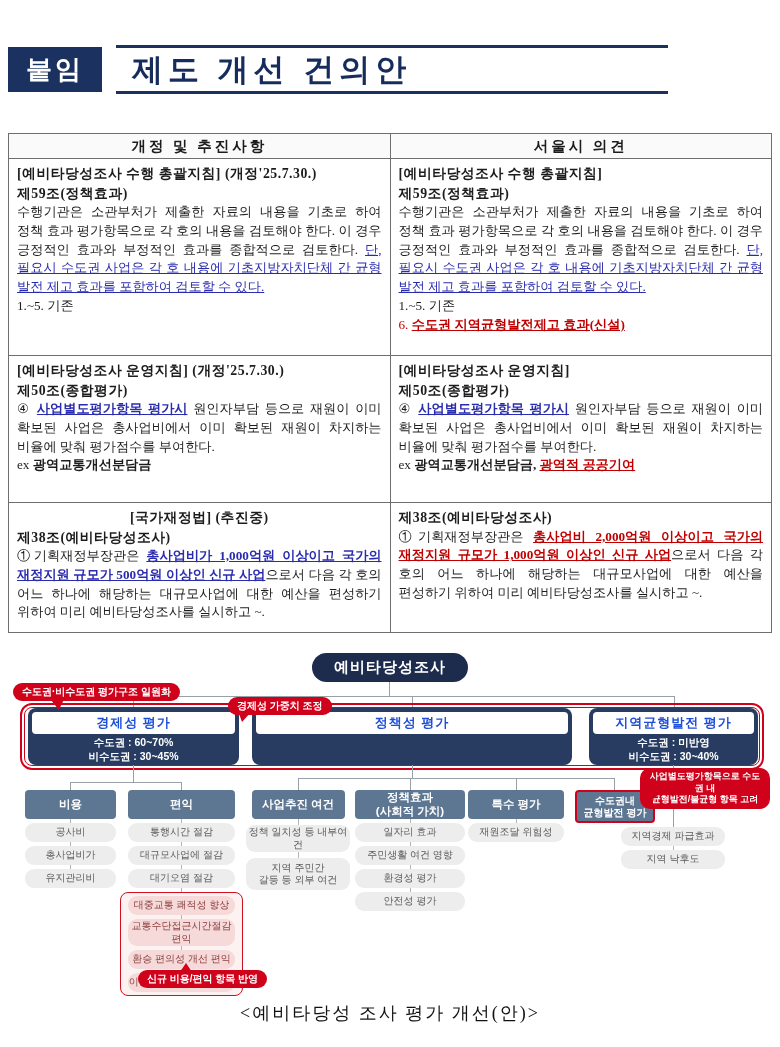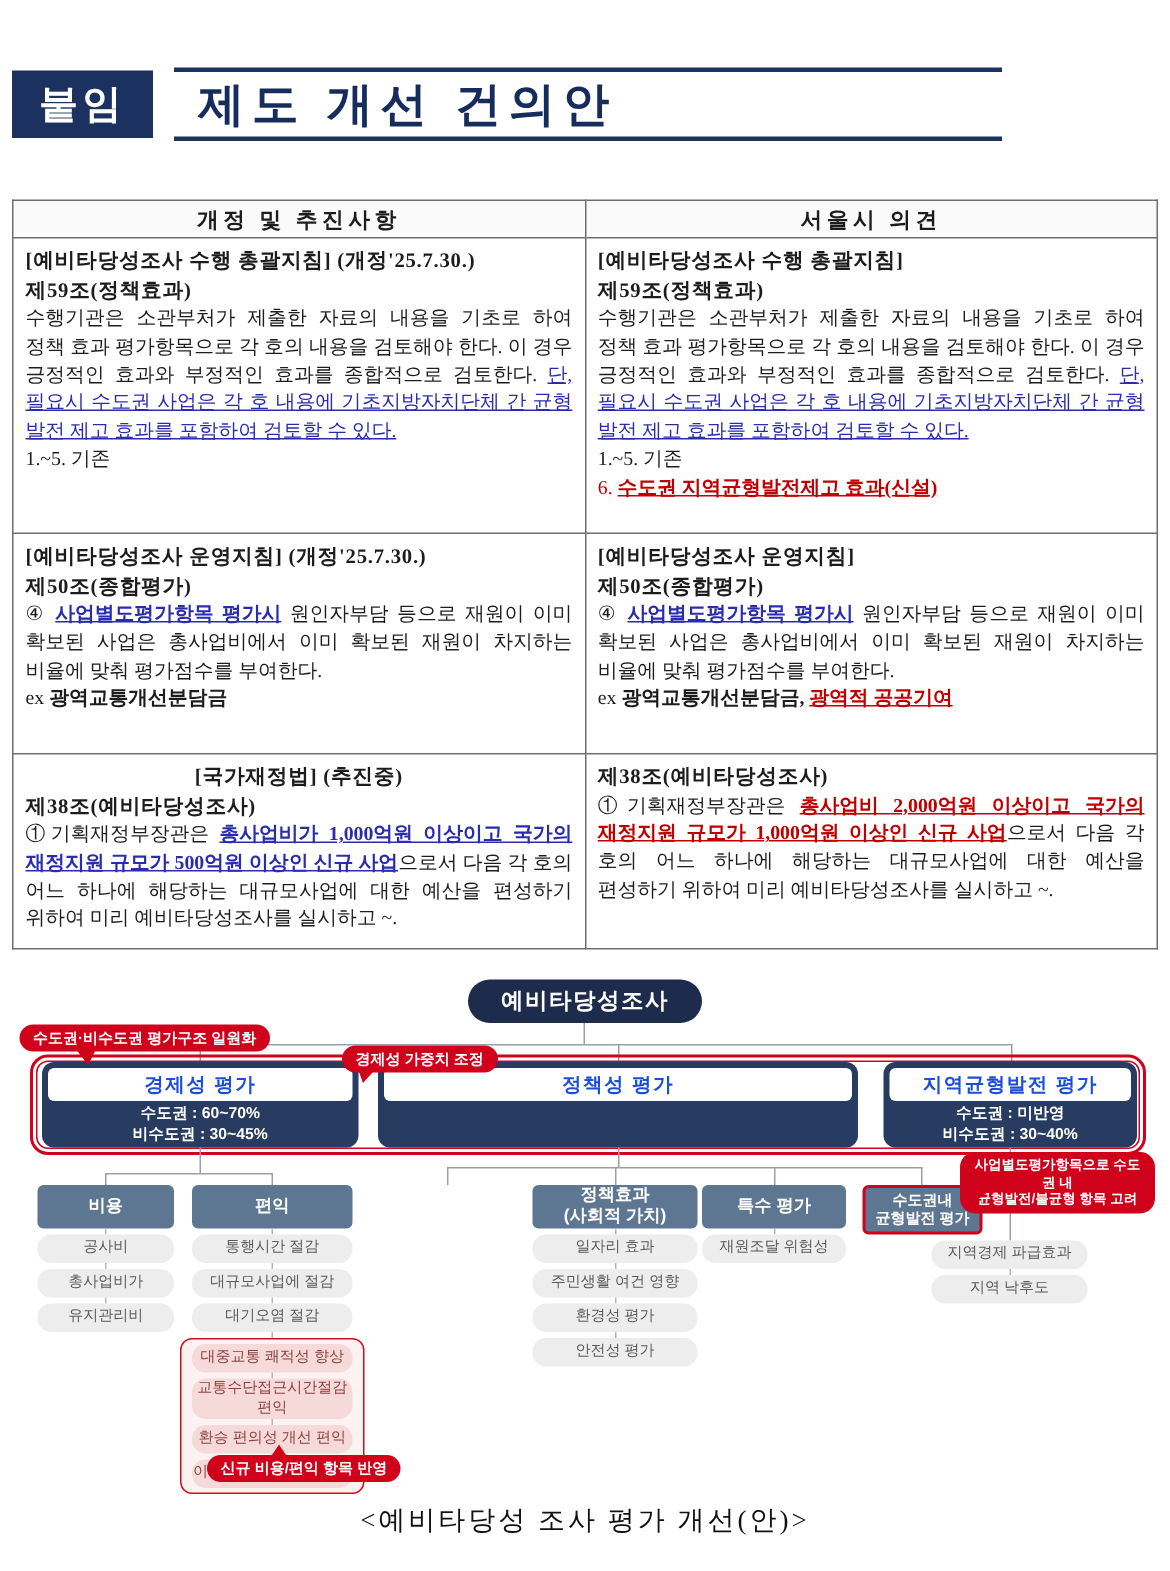--- a/index.html
+++ b/index.html
@@ -206,20 +206,28 @@
       <div class="ipill pink">대중교통 쾌적성 향상</div>
       <div class="tick"></div>
       <div class="ipill pink">교통수단접근시간절감편익</div>
       <div class="tick"></div>
       <div class="ipill pink">환승 편의성 개선 편익</div>
       <div class="tick"></div>
       <div class="ipill pink">이용가능성에 대한 가치</div>
     </div>
   </div>
 
+  <div class="col" style="left:246px;top:790px;width:104px;">
+    <div class="col-h" style="width:93px;">사업추진 여건</div>
+    <div class="tick" style="height:6px;"></div>
+    <div class="ipill" style="min-height:21px;">정책 일치성 등 내부여건</div>
+    <div class="tick" style="height:6px;"></div>
+    <div class="ipill" style="min-height:30px;">지역 주민간
+갈등 등 외부 여건</div>
+  </div>
 
   <div class="col" style="left:355px;top:790px;width:110px;">
     <div class="col-h">정책효과
 (사회적 가치)</div>
     <div class="tick"></div>
     <div class="ipill">일자리 효과</div>
     <div class="tick"></div>
     <div class="ipill">주민생활 여건 영향</div>
     <div class="tick"></div>
     <div class="ipill">환경성 평가</div>

